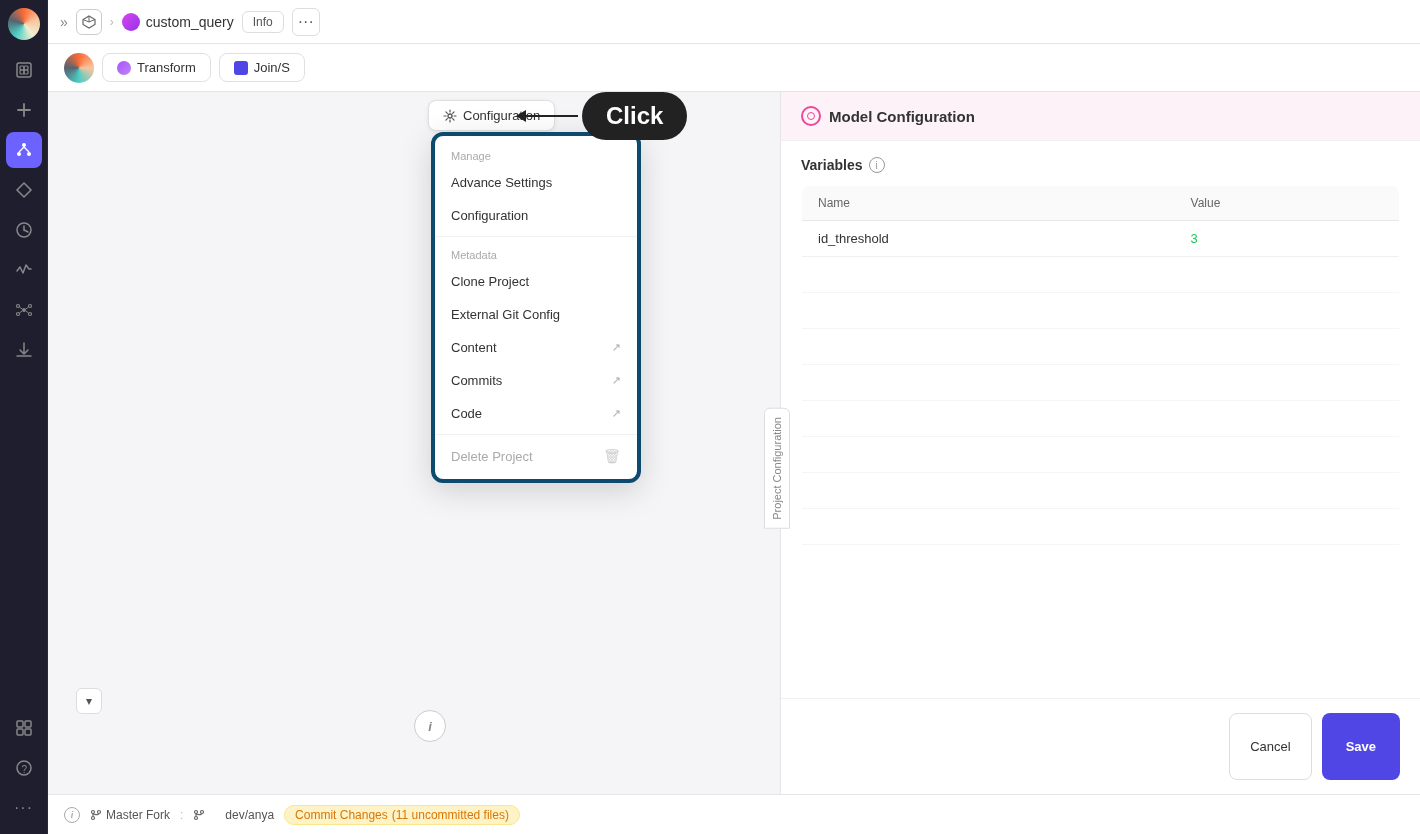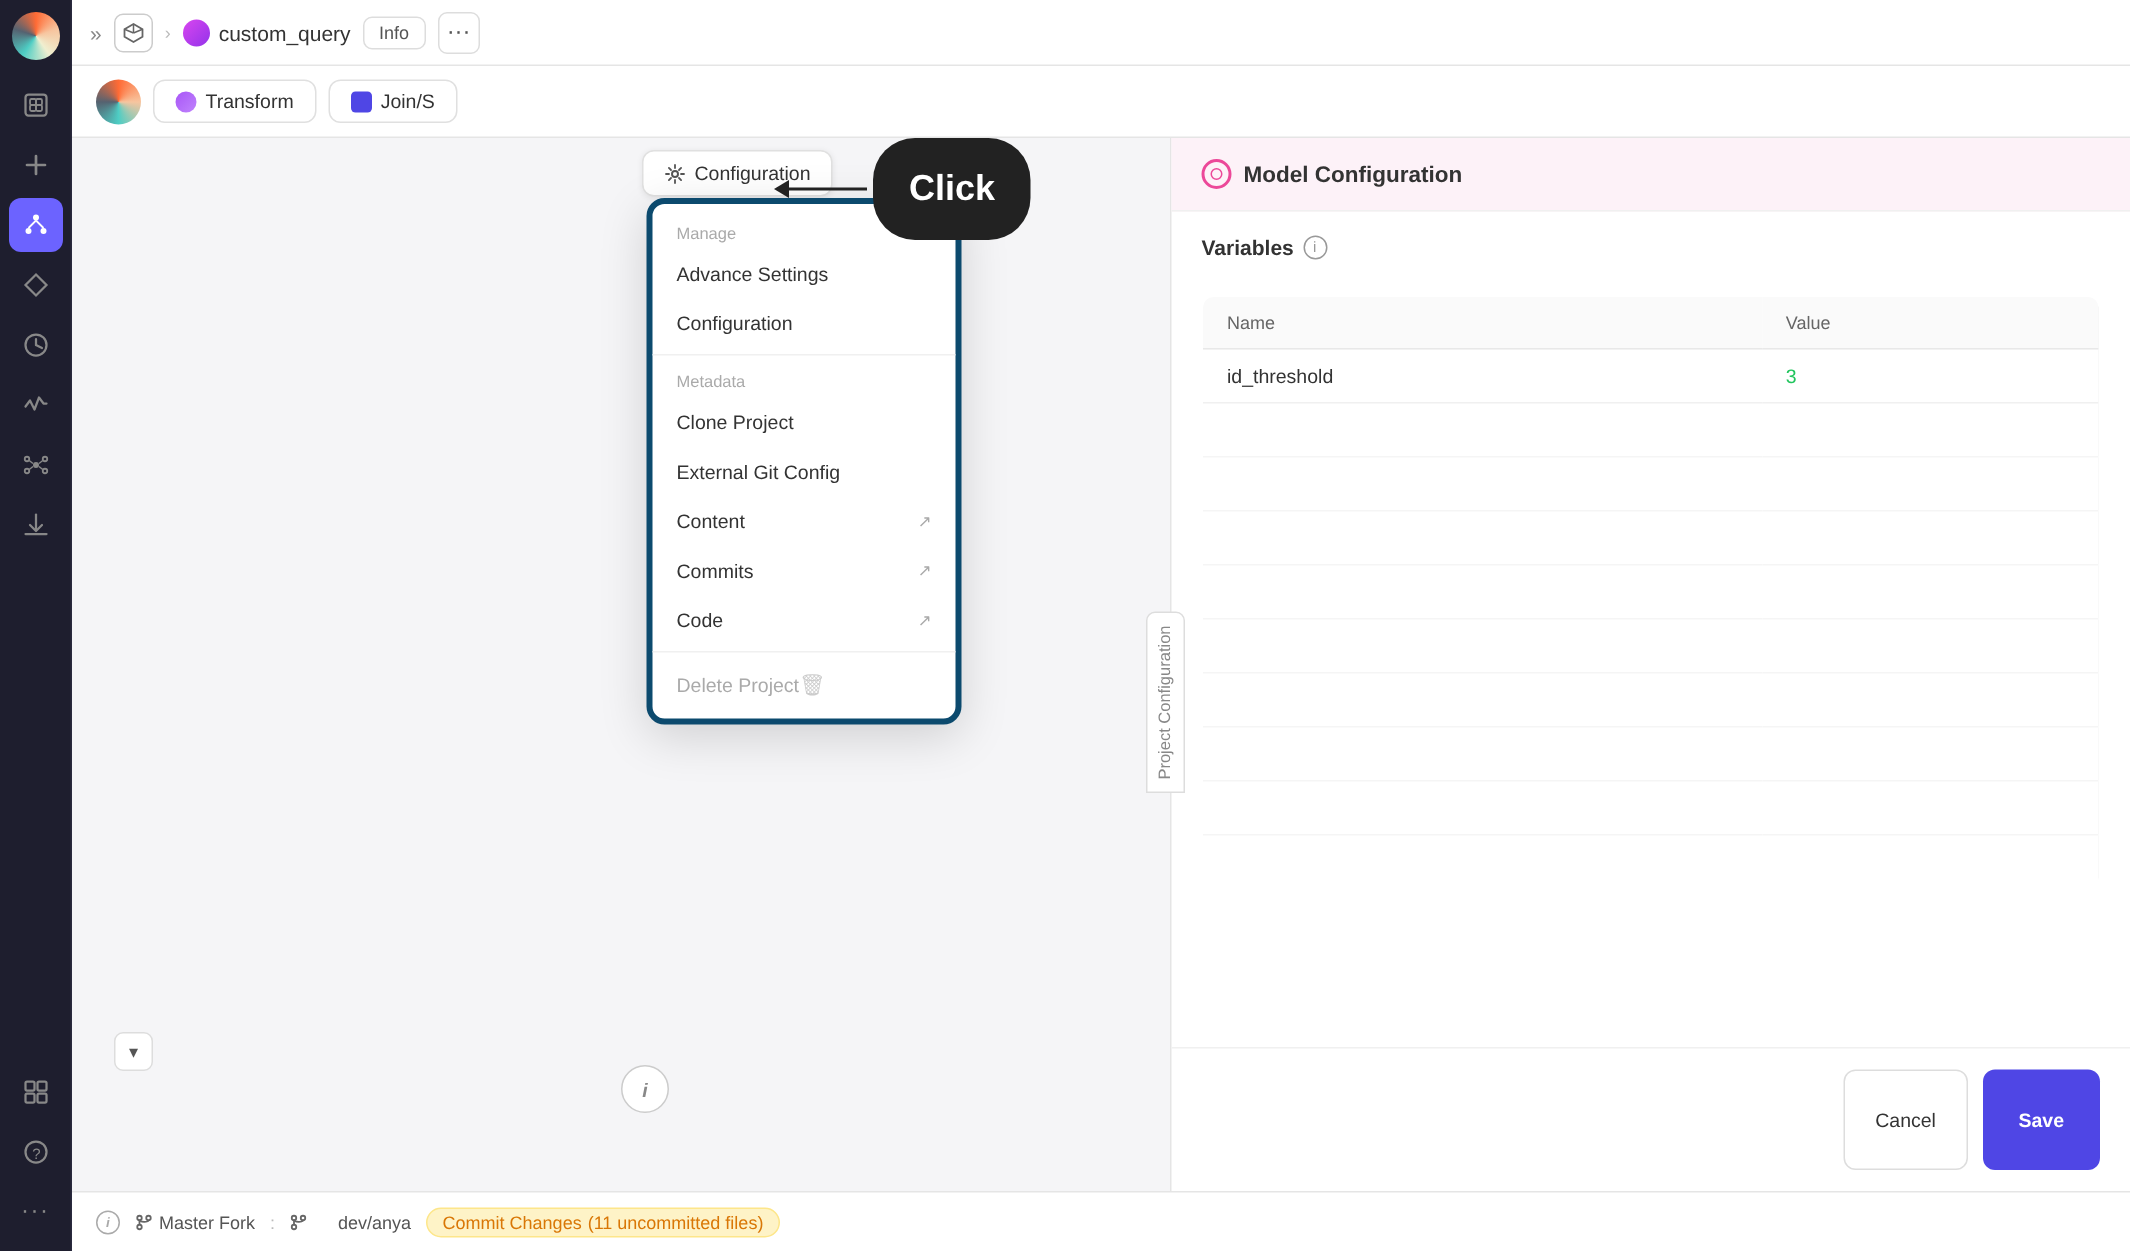--- a/index.html
+++ b/index.html
@@ -520,21 +520,21 @@
       </svg>
       <span>Configuration</span>
     </div>
 
     <div class="click-tooltip" style="position:absolute;top:0px;left:470px;z-index:20;display:flex;align-items:center;gap:0">
       <div style="display:flex;align-items:center">
         <div style="width:60px;height:2px;background:#222;position:relative">
           <div style="position:absolute;left:-2px;top:-5px;border-top:6px solid transparent;border-bottom:6px solid transparent;border-right:10px solid #222"></div>
         </div>
       </div>
-      <div class="click-badge" style="background:#222;color:white;padding:20px 24px;border-radius:28px;font-size:24px;font-weight:700;margin-left:4px">Click</div>
+      <div class="click-badge" style="background:#222;color:white;padding:10px 24px;border-radius:28px;font-size:24px;font-weight:700;margin-left:4px">Click</div>
     </div>
 
     <div class="dropdown-menu" style="position:absolute;top:40px;left:383px;width:210px;background:white;border-radius:12px;box-shadow:0 8px 32px rgba(0,0,0,0.15);z-index:15;padding:6px 0;border:4px solid #0c4a6e">
       <div class="dropdown-section-label" style="font-size:11px;color:#aaa;padding:8px 16px 4px;font-weight:500">Manage</div>
       <div class="dropdown-item">
         <span>Advance Settings</span>
       </div>
       <div class="dropdown-item">
         <span>Configuration</span>
       </div>
@@ -552,21 +552,21 @@
       </div>
       <div class="dropdown-item">
         <span>Commits</span>
         <span class="ext-icon" style="color:#aaa;font-size:11px">↗</span>
       </div>
       <div class="dropdown-item">
         <span>Code</span>
         <span class="ext-icon" style="color:#aaa;font-size:11px">↗</span>
       </div>
       <div class="dropdown-divider" style="height:1px;background:#f0f0f0;margin:4px 0"></div>
-      <div class="dropdown-item delete-item" style="color:#aaa;display:flex;justify-content:flex-start;align-items:center">
+      <div class="dropdown-item delete-item" style="color:#aaa;display:flex;justify-content:space-between;align-items:center">
         <span>Delete Project</span>
         <span class="trash-icon" style="color:#ccc;font-size:14px">🗑</span>
       </div>
     </div>
 
     <div style="position:absolute;right:630px;top:45%;writing-mode:vertical-rl;text-orientation:mixed;transform:rotate(180deg);background:white;border:1px solid #ddd;border-radius:0 0 6px 6px;padding:8px 6px;font-size:11px;color:#888;white-space:nowrap;cursor:pointer;z-index:4">
       <span>Project Configuration</span>
     </div>
 
     <div class="bottom-chevron" style="position:absolute;bottom:80px;left:28px;width:26px;height:26px;border:1px solid #ddd;border-radius:6px;background:white;display:flex;align-items:center;justify-content:center;cursor:pointer">
@@ -580,21 +580,21 @@
     <div class="right-panel" style="position:absolute;right:0;top:0;bottom:0;width:640px;background:white;border-left:1px solid #e5e5e5;display:flex;flex-direction:column">
 
       <div class="right-panel-header" style="padding:14px 20px;border-bottom:1px solid #f0f0f0;display:flex;align-items:center;gap:8px;background:#fdf2f8">
         <div style="width:20px;height:20px;border-radius:50%;border:2px solid #ec4899;display:flex;align-items:center;justify-content:center">
           <div style="width:8px;height:8px;background:transparent;border-radius:50%;border:1.5px solid #ec4899"></div>
         </div>
         <span class="model-config-title" style="font-size:15px;font-weight:600;color:#333">Model Configuration</span>
       </div>
 
       <div class="variables-section" style="padding:16px 20px;flex:1;overflow:auto">
-        <div class="variables-header" style="display:flex;align-items:flex-start;gap:6px;margin-bottom:24px">
+        <div class="variables-header" style="display:flex;align-items:flex-start;gap:6px;margin-bottom:12px">
           <span class="variables-title" style="font-size:14px;font-weight:600;color:#333">Variables</span>
           <div class="info-circle" style="width:16px;height:16px;border-radius:50%;border:1.5px solid #999;display:flex;align-items:center;justify-content:center;font-size:10px;color:#999;cursor:pointer">i</div>
         </div>
         <table class="variables-table" style="width:100%;border-collapse:collapse;border:1px solid #e8e8e8;border-radius:8px;overflow:hidden">
           <thead>
             <tr>
               <th style="padding:10px 16px;text-align:left;font-size:12px;color:#666;background:#fafafa;font-weight:500;border-bottom:1px solid #e8e8e8">Name</th>
               <th style="padding:10px 16px;text-align:left;font-size:12px;color:#666;background:#fafafa;font-weight:500;border-bottom:1px solid #e8e8e8">Value</th>
             </tr>
           </thead>

